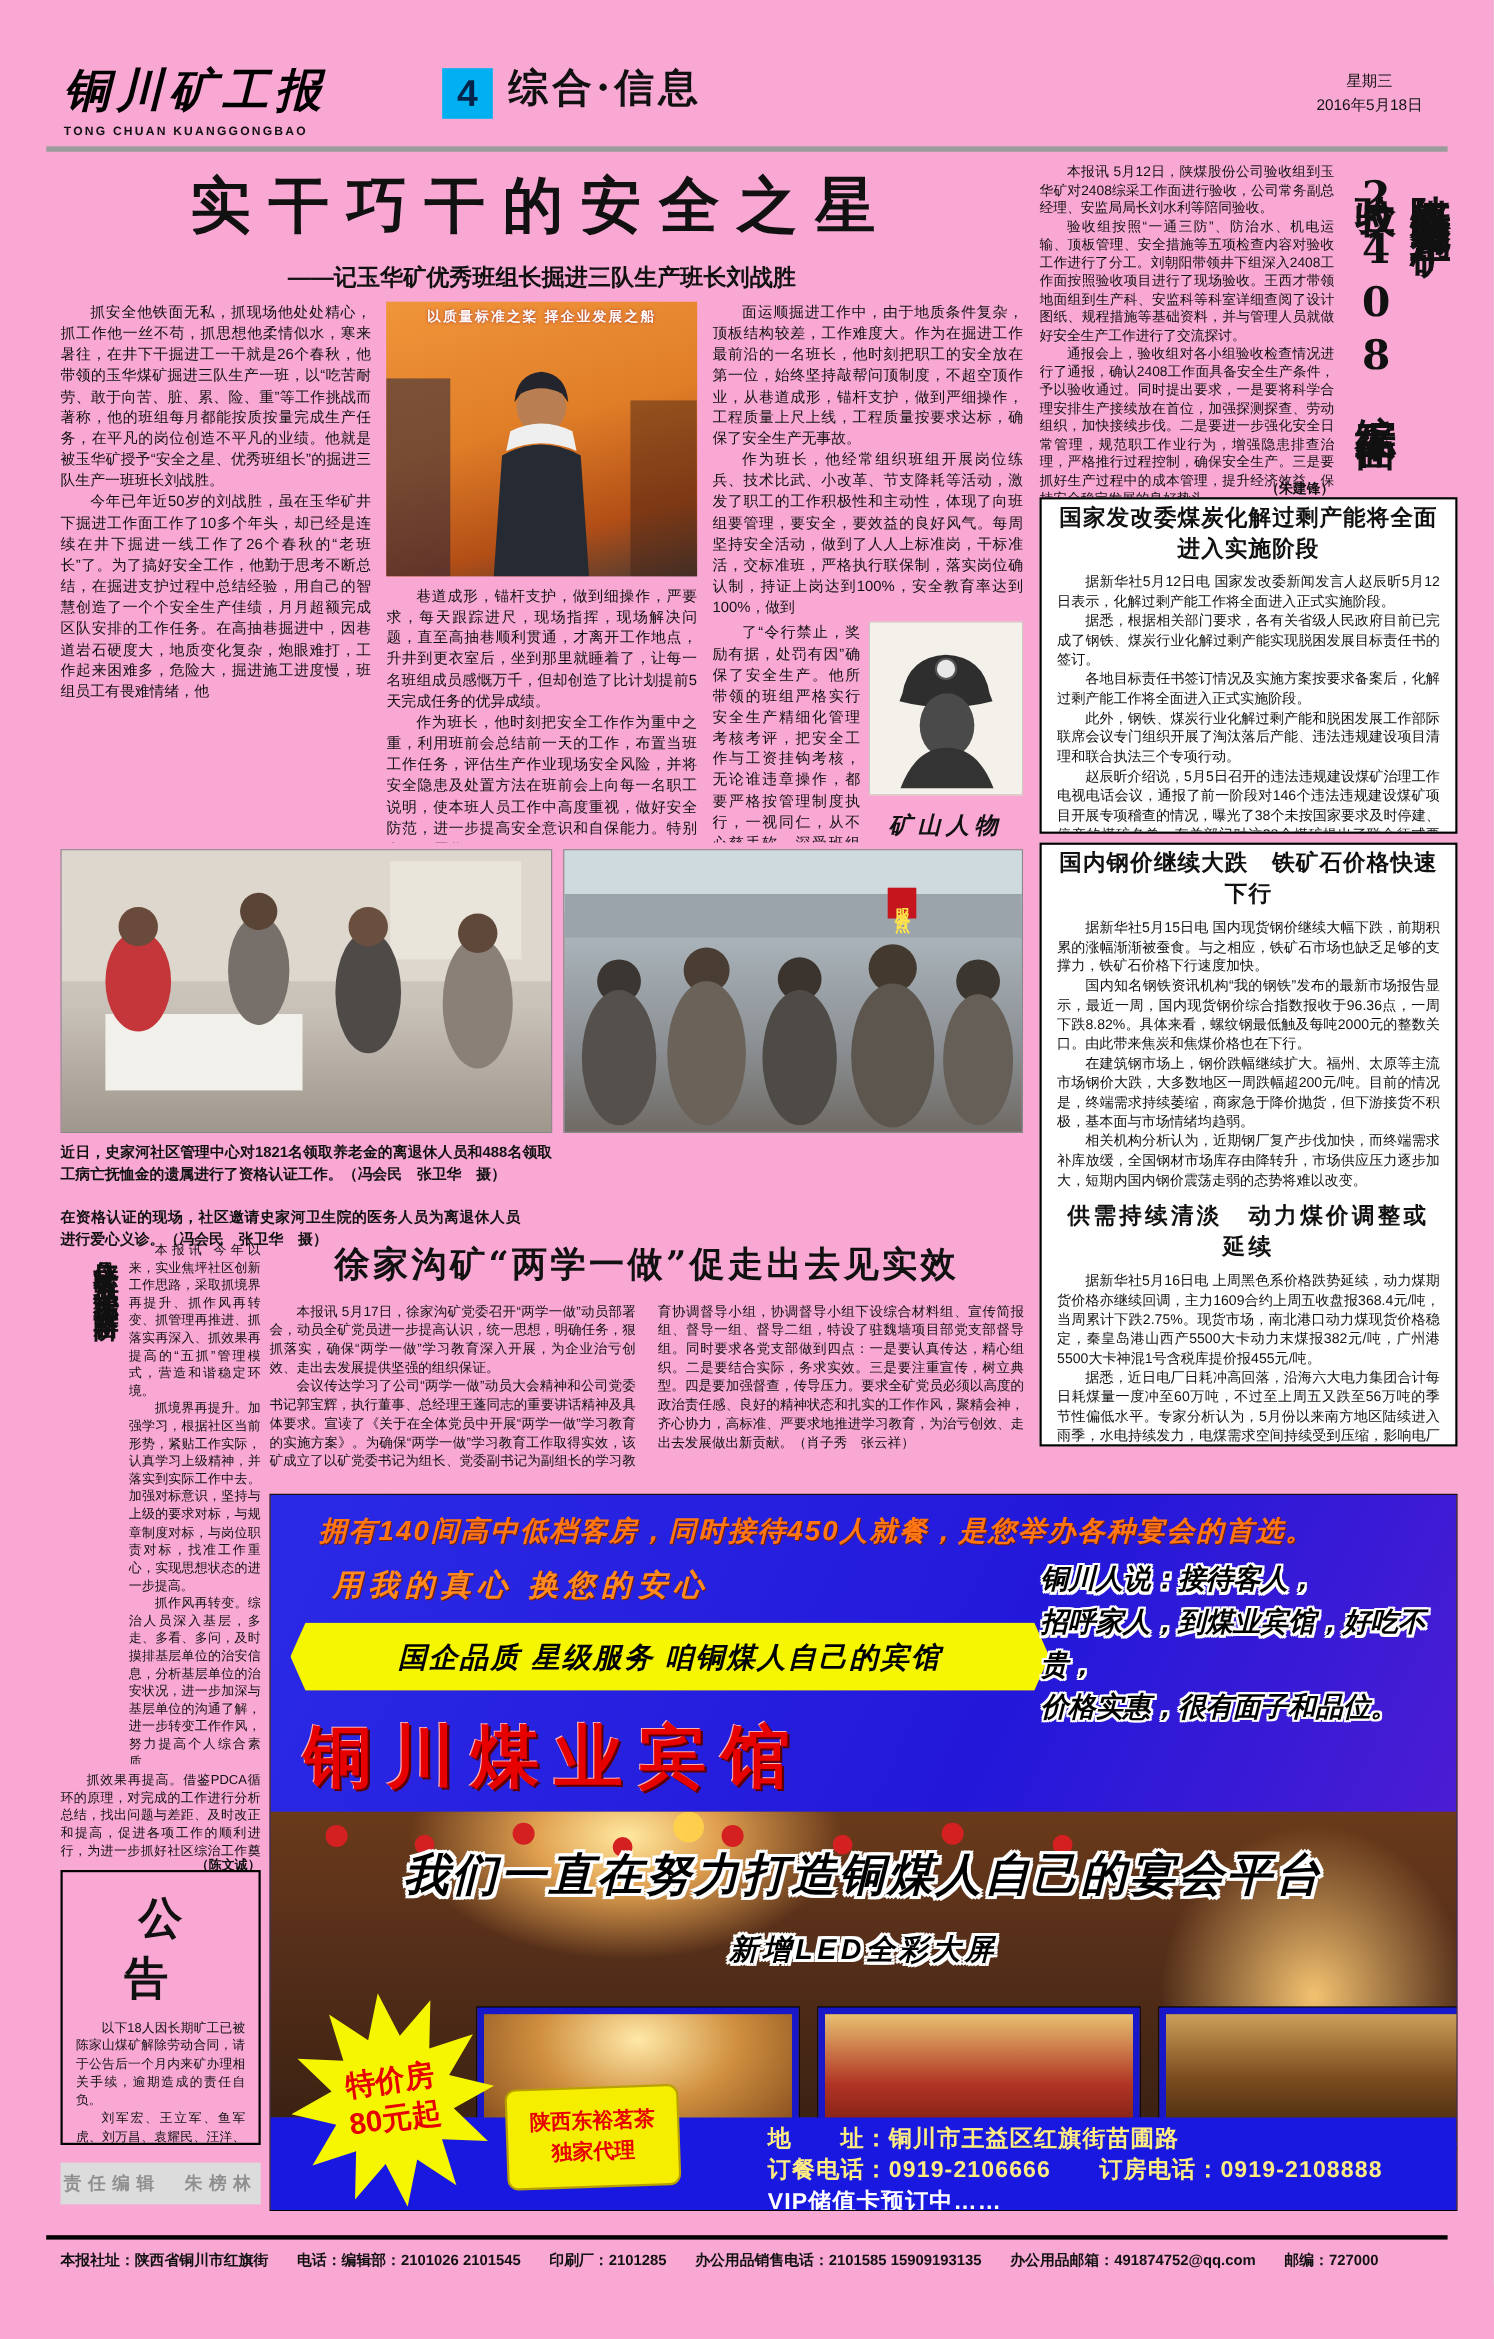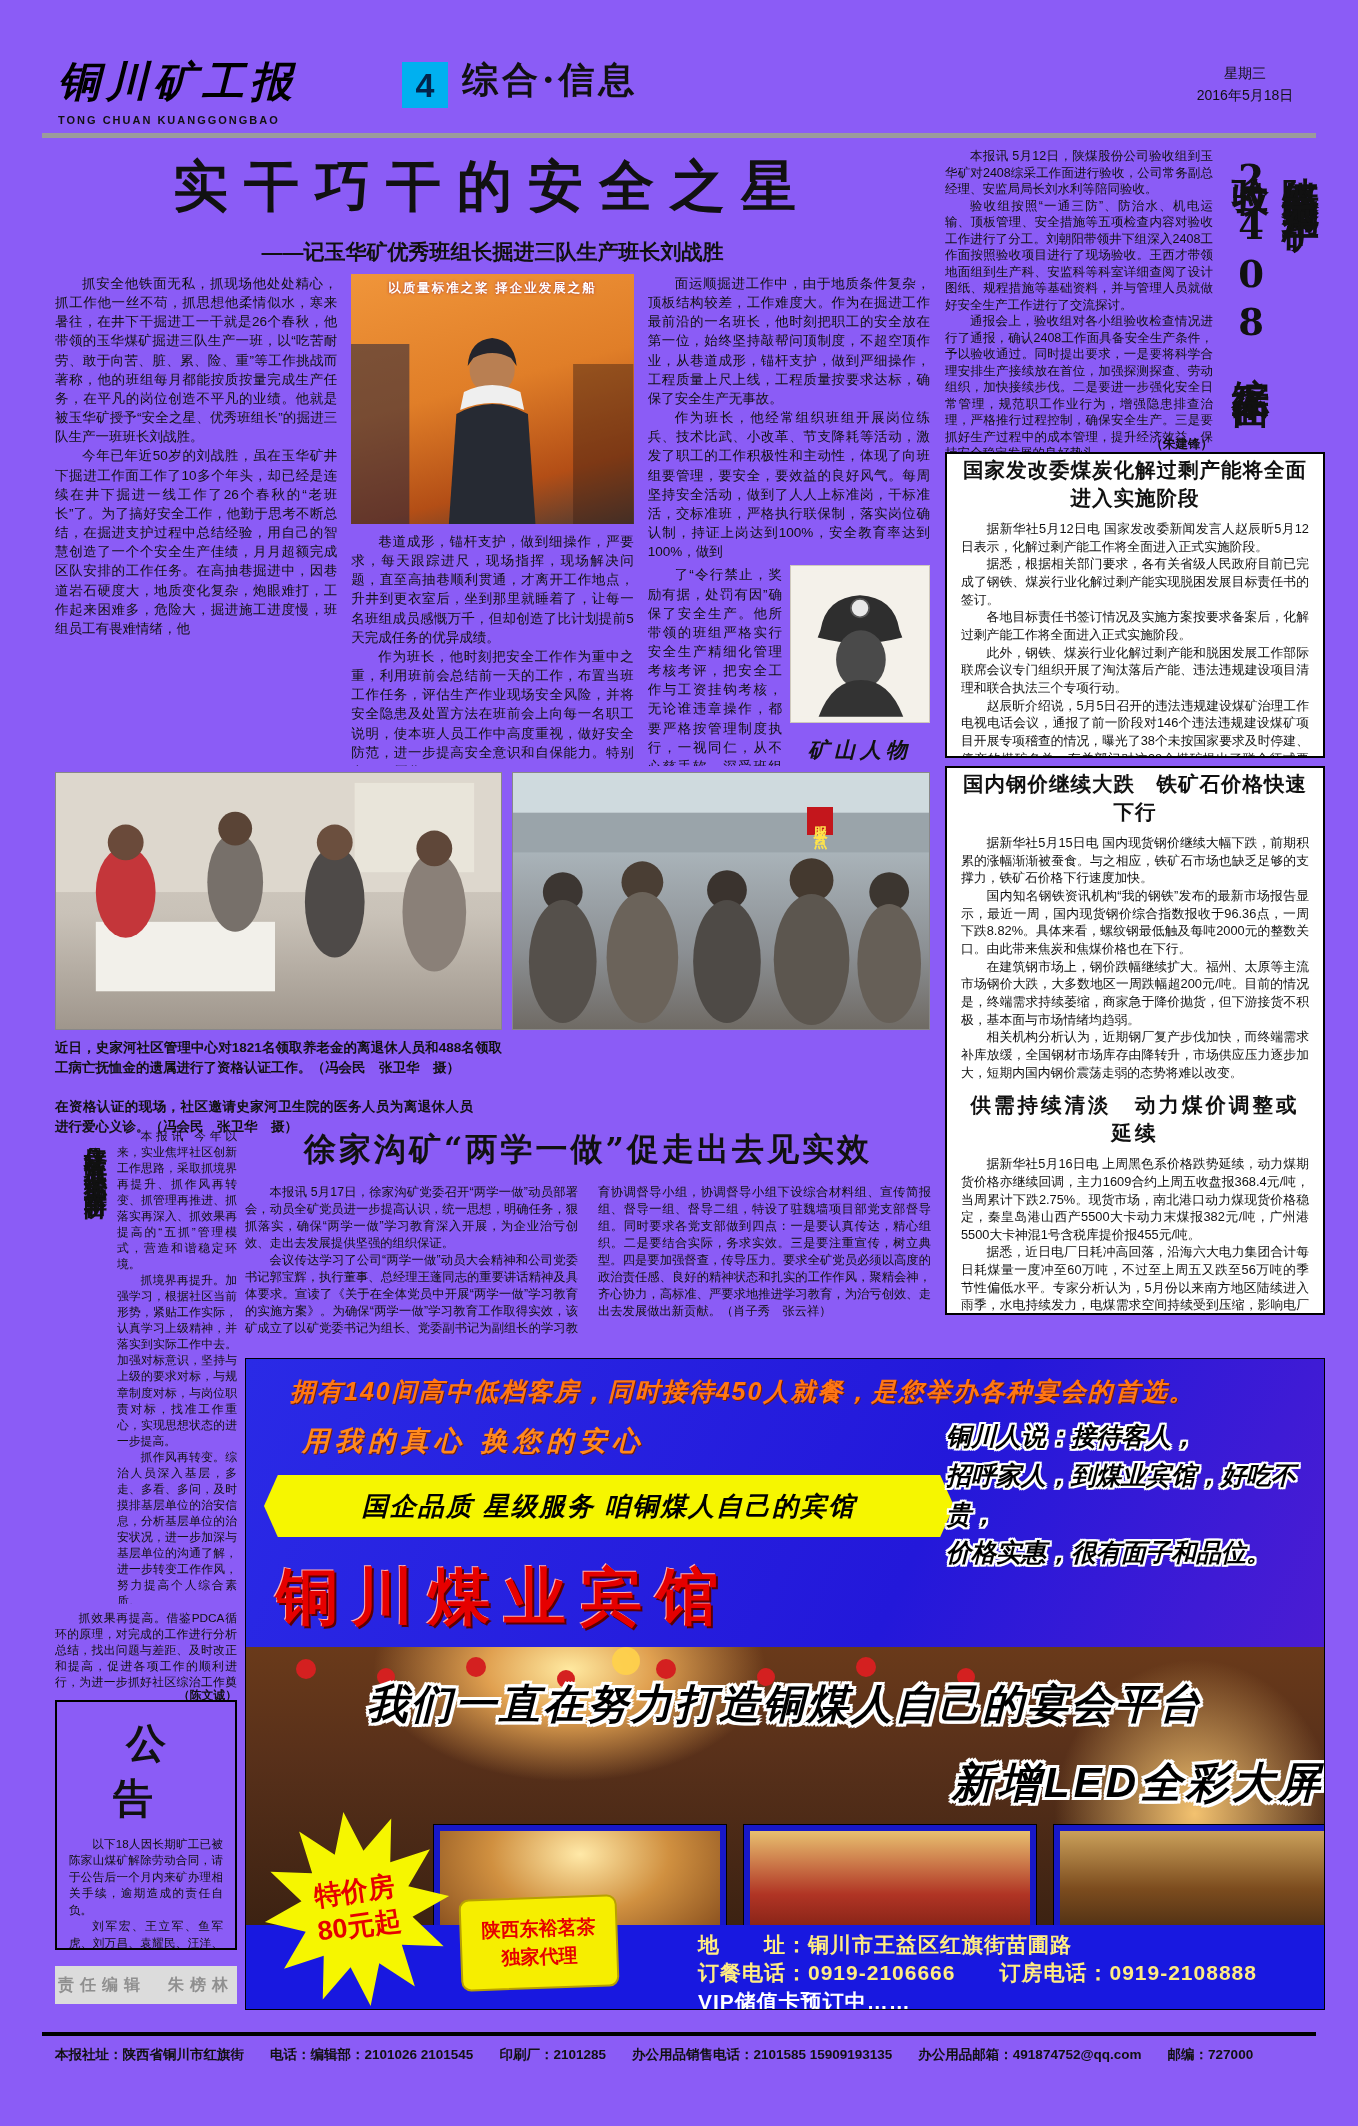--- a/index.html
+++ b/index.html
@@ -1,18 +1,18 @@
 <!DOCTYPE html>
 <html><head>
 <meta charset="utf-8">
 <style>
   * { margin:0; padding:0; box-sizing:border-box; }
   html,body { background:#d9d9d9; }
   body { font-family:"Liberation Sans","DejaVu Sans",sans-serif; }
-  .page { position:relative; width:1358px; height:2126px; margin:0 auto; background:#8b5cf6; color:#111; overflow:hidden; }
+  .page { position:relative; width:1358px; height:2126px; margin:0 auto; background:#f9a8d4; color:#111; overflow:hidden; }
   .abs { position:absolute; }
 
   
   .masthead { font-size:42px; font-weight:900; font-style:italic; letter-spacing:6px; color:#000; font-family:"DejaVu Serif","Liberation Serif",serif; }
   .masthead-py { font-size:11px; letter-spacing:2px; font-weight:bold; margin-top:4px; }
   .pagenum { width:46px; height:46px; background:#00b0f0; color:#03244a; font-size:34px; font-weight:900; display:flex; align-items:center; justify-content:center; }
   .section-title { font-size:36px; font-weight:900; letter-spacing:4px; font-family:"DejaVu Serif","Liberation Serif",serif; }
   .date-block { text-align:center; font-size:14px; line-height:1.6; font-weight:normal; }
   .header-rule { background:#9b9b9b; }
 
@@ -73,21 +73,21 @@
   .ad-line1 { position:absolute; left:44px; top:16px; width:1000px; color:#ff7714; font-size:25px; font-weight:900; font-style:italic; letter-spacing:2px; text-shadow:1px 1px 0 #7c1d00; }
   .ad-line2 { position:absolute; left:56px; top:64px; color:#ff8a1e; font-size:27px; font-weight:900; font-style:italic; letter-spacing:6px; text-shadow:1px 1px 0 #7c1d00; }
   .ad-ribbon { position:absolute; left:18px; top:116px; width:690px; height:62px; background:#f6f600; clip-path:polygon(2% 0,98% 0,100% 50%,98% 100%,2% 100%,0 50%); display:flex; align-items:center; justify-content:center; color:#000; font-size:26px; font-weight:900; font-style:italic; letter-spacing:2px; }
   .ad-hotel { position:absolute; left:30px; top:196px; color:#e60000; font-size:62px; font-weight:900; letter-spacing:14px; font-family:"DejaVu Serif","Liberation Serif",serif; text-shadow:2px 2px 0 #5c0000,-1px -1px 0 #ffb0b0; }
   .ad-right-slogan { position:absolute; left:700px; top:58px; width:366px; color:#000; font-size:25px; font-weight:900; font-style:italic; line-height:1.55; white-space:pre-line; text-shadow:-2px -2px 0 #fff,2px -2px 0 #fff,-2px 2px 0 #fff,2px 2px 0 #fff,0 -2px 0 #fff,0 2px 0 #fff,-2px 0 0 #fff,2px 0 0 #fff; }
   .ad-hall { position:absolute; left:0; top:288px; width:1078px; height:278px;
     background:radial-gradient(ellipse 280px 160px at 30% 8%, #ffe9a0 0%, #e0a050 30%, rgba(0,0,0,0) 70%),
                radial-gradient(ellipse 200px 220px at 88% 60%, #f3c270 0%, rgba(0,0,0,0) 70%),
                linear-gradient(180deg,#6a3a1a 0%,#58301a 40%,#3c2212 100%); }
   .ad-hall-line1 { position:absolute; left:0; right:0; top:30px; text-align:center; color:#000; font-size:41px; font-weight:900; font-style:italic; letter-spacing:3px; text-shadow:-3px -3px 0 #fff,3px -3px 0 #fff,-3px 3px 0 #fff,3px 3px 0 #fff,0 -3px 0 #fff,0 3px 0 #fff,-3px 0 0 #fff,3px 0 0 #fff; }
-  .ad-hall-line2 { position:absolute; left:0; right:0; top:108px; text-align:right; color:#000; font-size:42px; font-weight:900; font-style:italic; letter-spacing:4px; text-shadow:-3px -3px 0 #fff,3px -3px 0 #fff,-3px 3px 0 #fff,3px 3px 0 #fff,0 -3px 0 #fff,0 3px 0 #fff,-3px 0 0 #fff,3px 0 0 #fff; }
+  .ad-hall-line2 { position:absolute; left:0; right:0; top:108px; text-align:center; color:#000; font-size:26px; font-weight:900; font-style:italic; letter-spacing:4px; text-shadow:-3px -3px 0 #fff,3px -3px 0 #fff,-3px 3px 0 #fff,3px 3px 0 #fff,0 -3px 0 #fff,0 3px 0 #fff,-3px 0 0 #fff,3px 0 0 #fff; }
   .ad-inset { position:absolute; top:178px; width:292px; height:128px; border:6px solid #1818c8; box-shadow:0 0 0 1px #000; }
   .inset1 { left:188px; background:radial-gradient(ellipse at 50% 20%,#ffe9a8 0%,#d09040 45%,#7c4418 100%); }
   .inset2 { left:498px; background:linear-gradient(180deg,#e8c070 0%,#b03424 55%,#701a10 100%); }
   .inset3 { left:808px; background:linear-gradient(180deg,#caa05a 0%,#7c4c1e 50%,#3c2410 100%); }
   .ad-bottom { position:absolute; left:0; top:566px; width:1078px; height:84px; background:#1818e0; }
   .ad-star { position:absolute; left:18px; top:452px; width:186px; height:196px; background:#f6f600;
     clip-path:polygon(100% 50%,79% 57.8%,93.3% 75%,71.2% 71.2%,75% 93.3%,57.8% 79%,50% 100%,42.2% 79%,25% 93.3%,28.8% 71.2%,6.7% 75%,21% 57.8%,0% 50%,21% 42.2%,6.7% 25%,28.8% 28.8%,25% 6.7%,42.2% 21%,50% 0%,57.8% 21%,75% 6.7%,71.2% 28.8%,93.3% 25%,79% 42.2%);
     display:flex; align-items:center; justify-content:center; text-align:center; color:#e60000; font-size:27px; font-weight:900; line-height:1.3; white-space:pre-line; transform:rotate(-8deg); }
   .ad-tea { position:absolute; left:214px; top:538px; width:158px; height:92px; background:#f6ee00; border-radius:10px; border:2px solid #b8a000; display:flex; align-items:center; justify-content:center; text-align:center; color:#e60000; font-size:19px; font-weight:900; line-height:1.5; white-space:pre-line; transform:rotate(-2deg); }
   .ad-info { position:absolute; left:452px; top:572px; width:610px; color:#ffec82; font-size:21px; font-weight:bold; line-height:1.35; letter-spacing:1px; }

